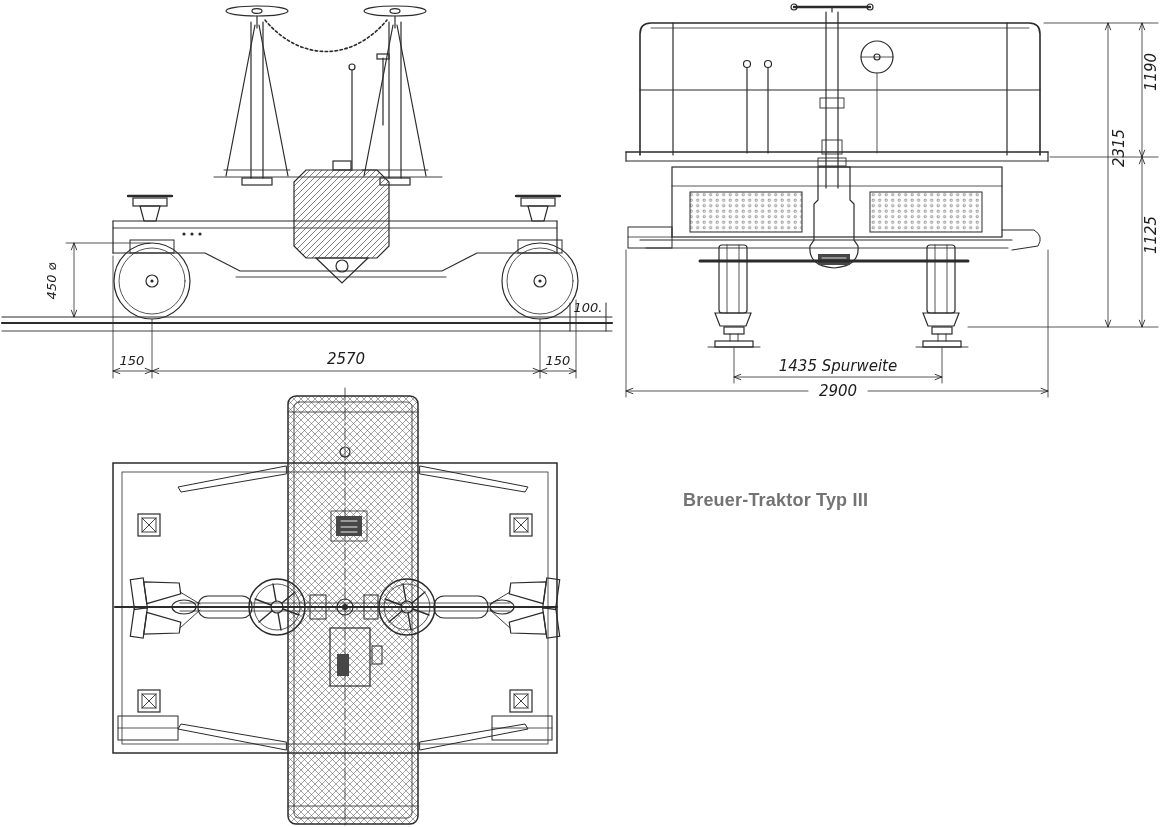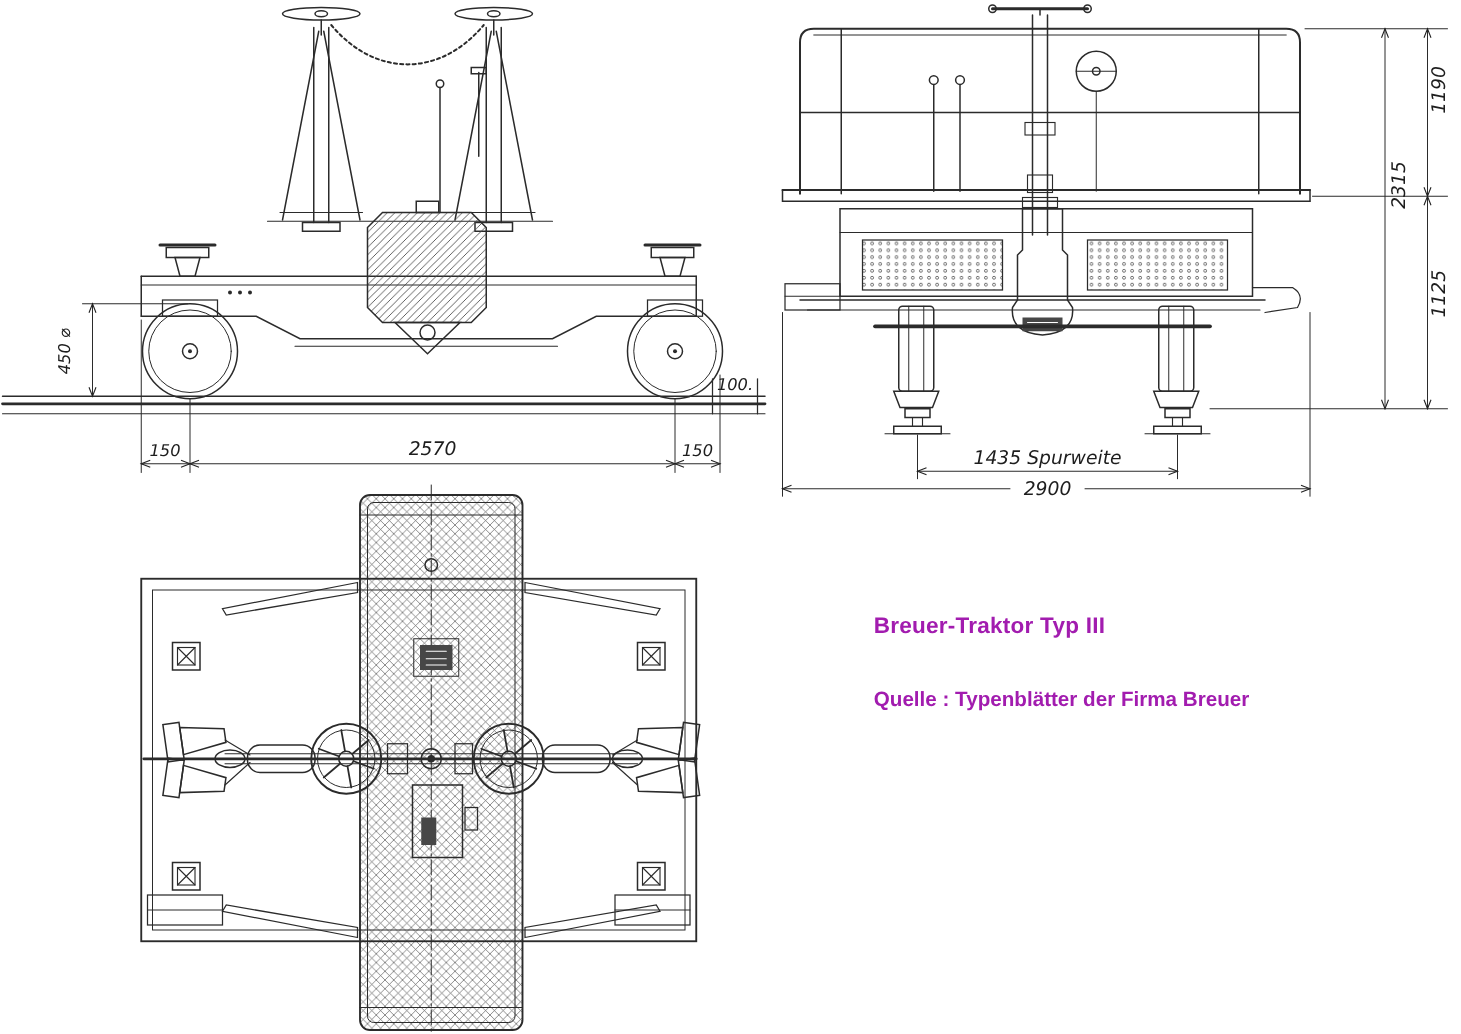--- a/index.html
+++ b/index.html
@@ -1,19 +1,19 @@
 <!DOCTYPE html>
 <html><head>
 <meta charset="utf-8">
 <style>
   html,body{margin:0;padding:0;background:#fff;}
   .canvas{position:relative;width:1169px;height:827px;background:#ffffff;overflow:hidden;
           font-family:"Liberation Sans",sans-serif;}
   .canvas svg{position:absolute;left:0;top:0;}
-  .label{position:absolute;color:#a21caf;font-weight:bold;white-space:nowrap;margin-left:16px;}
+  .label{position:absolute;color:#737373;font-weight:bold;white-space:nowrap;}
   .label.title{font-size:18px;letter-spacing:0.2px;}
   .label.source{font-size:16.5px;}
   .dim{font-family:"DejaVu Sans",sans-serif;font-style:italic;fill:#1d1d1d;stroke:none;font-size:13px;}
   .dim.big{font-size:15px;}
 </style>
 </head>
 <body>
 
 <div class="canvas">
 
@@ -375,15 +375,14 @@
     <g stroke-width="0.9">
       <line x1="180" y1="592" x2="200" y2="604"></line>
       <line x1="180" y1="628" x2="200" y2="610"></line>
       <line x1="510" y1="592" x2="490" y2="604"></line>
       <line x1="510" y1="628" x2="490" y2="610"></line>
     </g>
   </g>
 </svg>
 
 <div class="label title" style="left:683px;top:490px;">Breuer-Traktor Typ III</div>
-<div class="label source" style="left:683px;top:551px;">Quelle : Typenblätter der Firma Breuer</div>
 
 </div>
 
 </body></html>

